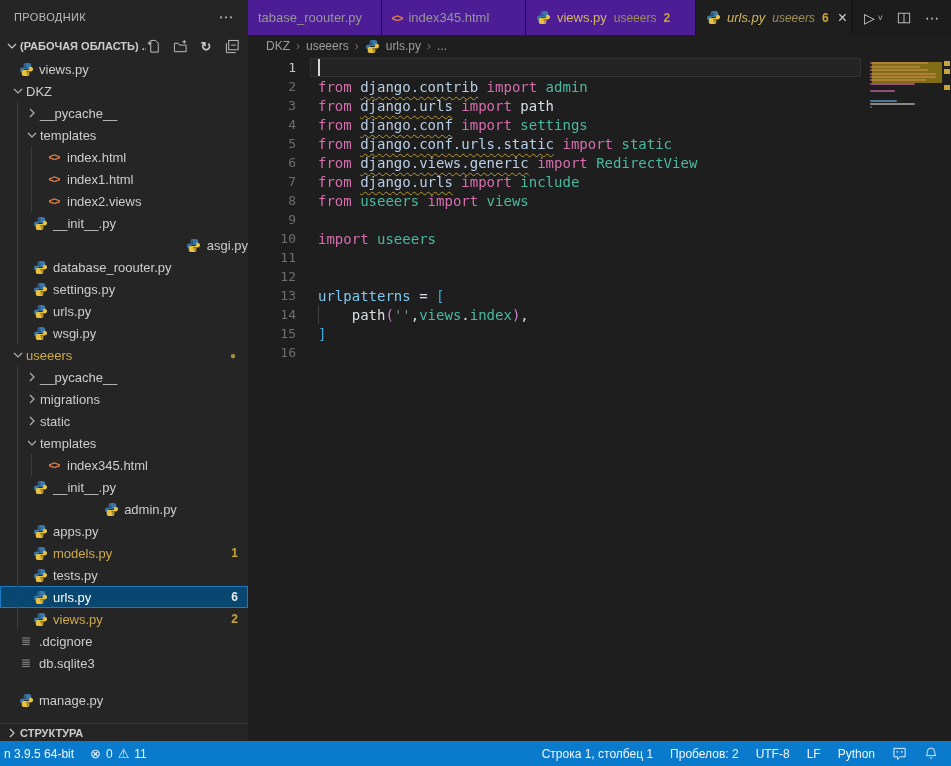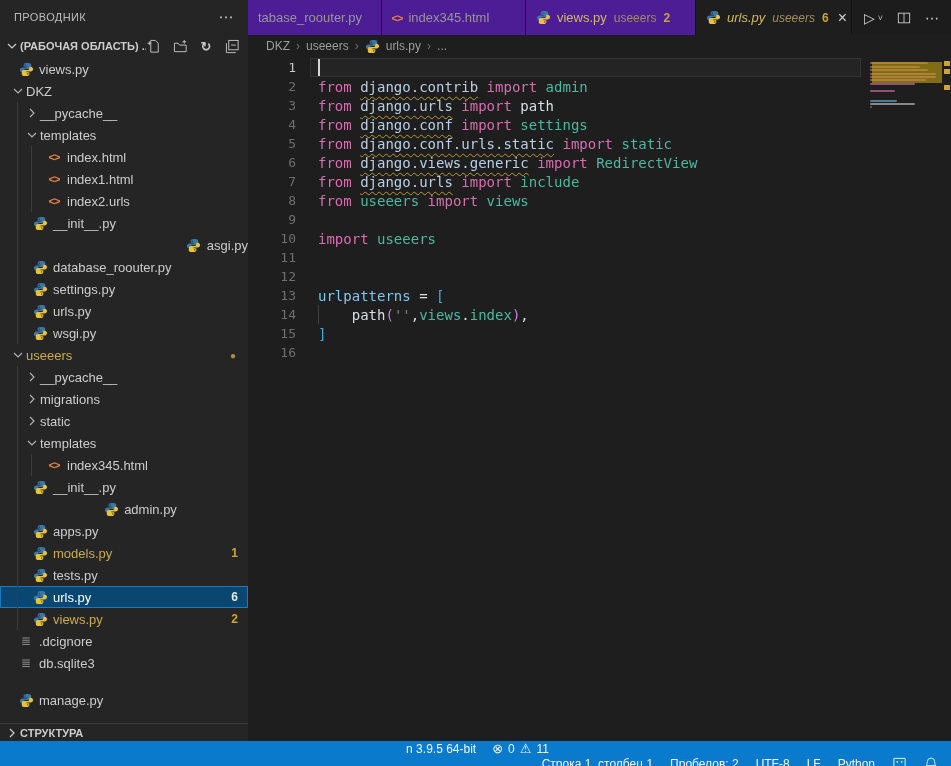--- a/index.html
+++ b/index.html
@@ -86,21 +86,21 @@
 
   
   .minimap { position:absolute; top:2px; right:9px; width:72px; }
   .mm-bar { height:2px; margin-bottom:1.4px; border-radius:1px; opacity:.85; }
   .mm-warn { position:absolute; left:2px; right:0; background:rgba(190,158,18,.62); }
   .ruler { position:absolute; top:0; right:0; width:9px; bottom:0; }
   .ruler .mark { position:absolute; right:1px; width:6px; height:5px; background:#c9a43a; }
 
   
   .statusbar { height:25px; background:#0a7acc; color:#f2f6fa; display:flex; align-items:center;
-    font-size:12px;flex-direction:column; }
+    font-size:12px; }
   .sb-left { display:flex; align-items:center; gap:16px; padding-left:4px; }
   .sb-right { margin-left:auto; display:flex; align-items:center; gap:17px; padding-right:13px; }
   .sb-item { display:flex; align-items:center; gap:5px; cursor:pointer; white-space:nowrap; }
   .sb-ico { font-size:13px; }
   svg { display:block; }
 </style>
 </head>
 <body>
 
 <div id="app">
@@ -191,21 +191,21 @@
               <span class="html-glyph">&lt;&gt;</span>
             </span>
             <span class="fname">index1.html</span>
           </div>
           <div class="row" style="padding-left: 46px;">
             <span class="guide" style="left: 17px;"></span>
             <span class="guide" style="left: 31px;"></span>
             <span class="ficon">
               <span class="html-glyph">&lt;&gt;</span>
             </span>
-            <span class="fname">index2.urls</span>
+            <span class="fname">index2.views</span>
           </div>
           <div class="row" style="padding-left: 32px;">
             <span class="guide" style="left: 17px;"></span>
             <span class="ficon">
               <svg width="15" height="15" viewBox="0 0 16 16">
                 <path fill="#3a76a8" d="M8 1C6 1 5 1.8 5 3v2h3.2v.9H3.6C2.1 5.9 1 7 1 8.5S2.1 11 3.6 11H5V9.4C5 8 6 7.4 7.5 7.4H11c1.2 0 2-.8 2-2V3c0-1.2-1-2-3-2zM6.6 2.6a.7.7 0 110 1.4.7.7 0 010-1.4z"></path>
                 <path fill="#e8c23e" d="M8 15c2 0 3-.8 3-2v-2H7.8v-.9h4.6c1.5 0 2.6-1.1 2.6-2.6S13.9 5 12.4 5H11v1.6C11 8 10 8.6 8.5 8.6H5c-1.2 0-2 .8-2 2V13c0 1.2 1 2 3 2zm1.4-1.6a.7.7 0 110-1.4.7.7 0 010 1.4z"></path>
               </svg>
             </span>
             <span class="fname">__init__.py</span>

